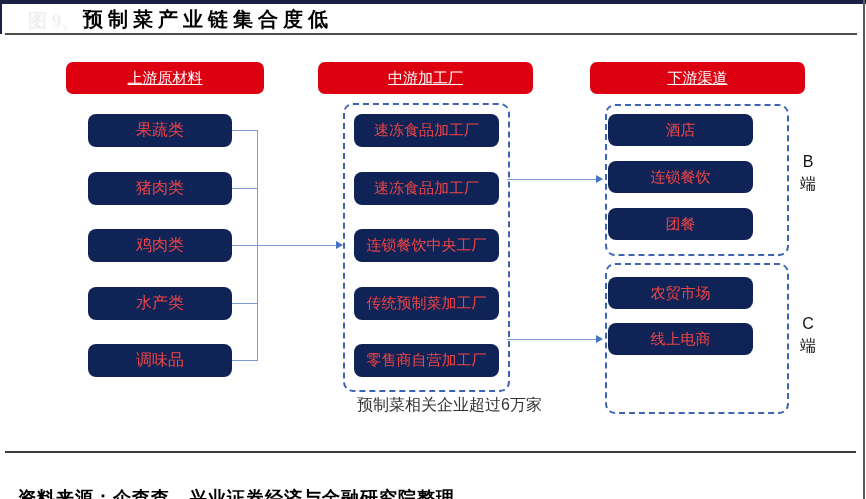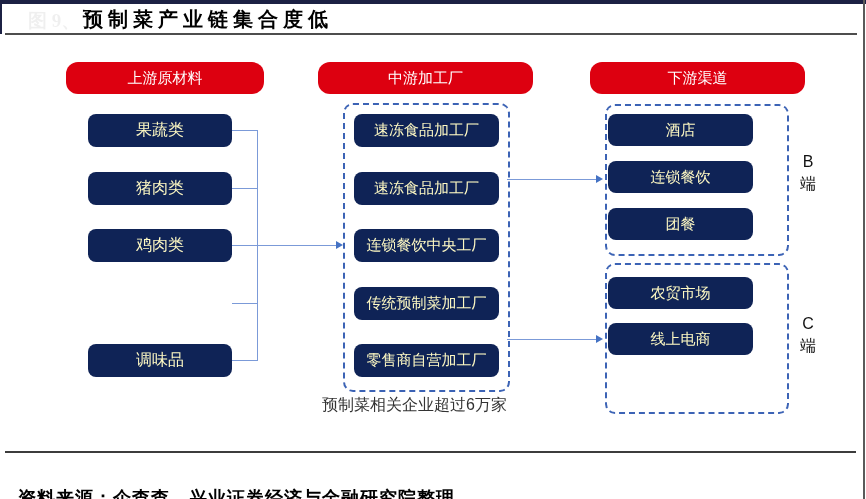--- a/index.html
+++ b/index.html
@@ -12,38 +12,38 @@
   .title-rule{position:absolute;left:5px;top:33px;width:852px;height:2px;background:#4d4d4d;}
   .bottom-rule{position:absolute;left:5px;top:451px;width:851px;height:2px;background:#3c3c3c;}
   .watermark{position:absolute;left:28px;top:8px;font-size:19px;font-weight:bold;color:#000;opacity:0.06;
              font-family:"Liberation Serif",serif;}
   .fig-title{position:absolute;left:83px;top:6px;font-size:20px;font-weight:bold;color:#000;
              letter-spacing:5px;font-family:"Liberation Serif",serif;white-space:nowrap;}
   .source{position:absolute;left:18px;top:461px;font-size:18px;font-weight:bold;color:#000;
           letter-spacing:1px;font-family:"Liberation Serif",serif;white-space:nowrap;margin-top:25px;}
   
   .hdr{position:absolute;top:62px;height:32px;background:var(--accent-red,#dd0010);color:#fff;
-       border-radius:12px;display:flex;align-items:center;justify-content:center;font-size:15px;}
+       border-radius:7px;display:flex;align-items:center;justify-content:center;font-size:15px;text-decoration:underline;}
   
-  .nbox{position:absolute;background:var(--navy,#0f2356);color:#fef9c3;border-radius:8px;
+  .nbox{position:absolute;background:var(--navy,#0f2356);color:#ef4444;border-radius:8px;
         display:flex;align-items:center;justify-content:center;font-size:16px;white-space:nowrap;text-align:right;}
   .left-box{left:88px;width:144px;height:33px;}
   .mid-box{left:354px;width:145px;height:33px;font-size:15px;}
   .rb-box{left:608px;width:145px;height:32px;font-size:15px;}
   
   .dashed{position:absolute;border:2px dashed var(--dash-blue,#3c63b5);border-radius:10px;}
   .mid-dash{left:343px;top:103px;width:163px;height:285px;}
   .b-dash{left:605px;top:104px;width:180px;height:148px;}
   .c-dash{left:605px;top:263px;width:180px;height:147px;}
   
   .hline{position:absolute;height:1px;background:#7b9ad8;}
   .vline{position:absolute;width:1px;background:#7b9ad8;}
   .ah{position:absolute;width:0;height:0;border-top:4px solid transparent;
       border-bottom:4px solid transparent;border-left:7px solid var(--connector-blue,#4472c4);}
-  .caption{position:absolute;left:322px;top:395px;width:220px;text-align:left;
+  .caption{position:absolute;left:322px;top:395px;width:220px;text-align:right;
            font-size:16px;color:#333;white-space:nowrap;}
   .side-label{position:absolute;width:30px;text-align:center;font-size:16px;color:#111;line-height:22px;}
   .b-label{left:793px;top:151px;}
   .c-label{left:793px;top:313px;}
 </style>
 </head>
 <body>
 
 <div class="page">
 
@@ -54,20 +54,21 @@
   <div class="fig-title">预制菜产业链集合度低</div>
   <div class="title-rule"></div>
 
   <div class="hdr" style="left:66px;width:198px">上游原材料</div>
   <div class="hdr" style="left:318px;width:215px">中游加工厂</div>
   <div class="hdr" style="left:590px;width:215px">下游渠道</div>
 
   <div class="nbox left-box" style="top:114px">果蔬类</div>
   <div class="nbox left-box" style="top:172px">猪肉类</div>
   <div class="nbox left-box" style="top:229px">鸡肉类</div>
+  <div class="nbox left-box" style="top:287px">水产类</div>
   <div class="nbox left-box" style="top:344px">调味品</div>
 
   <div class="hline" style="left:232px;top:130px;width:25px"></div>
   <div class="hline" style="left:232px;top:188px;width:25px"></div>
   <div class="hline" style="left:232px;top:245px;width:25px"></div>
   <div class="hline" style="left:232px;top:303px;width:25px"></div>
   <div class="hline" style="left:232px;top:360px;width:25px"></div>
   <div class="vline" style="left:257px;top:130px;height:231px"></div>
 
   <div class="hline" style="left:257px;top:245px;width:80px"></div>

